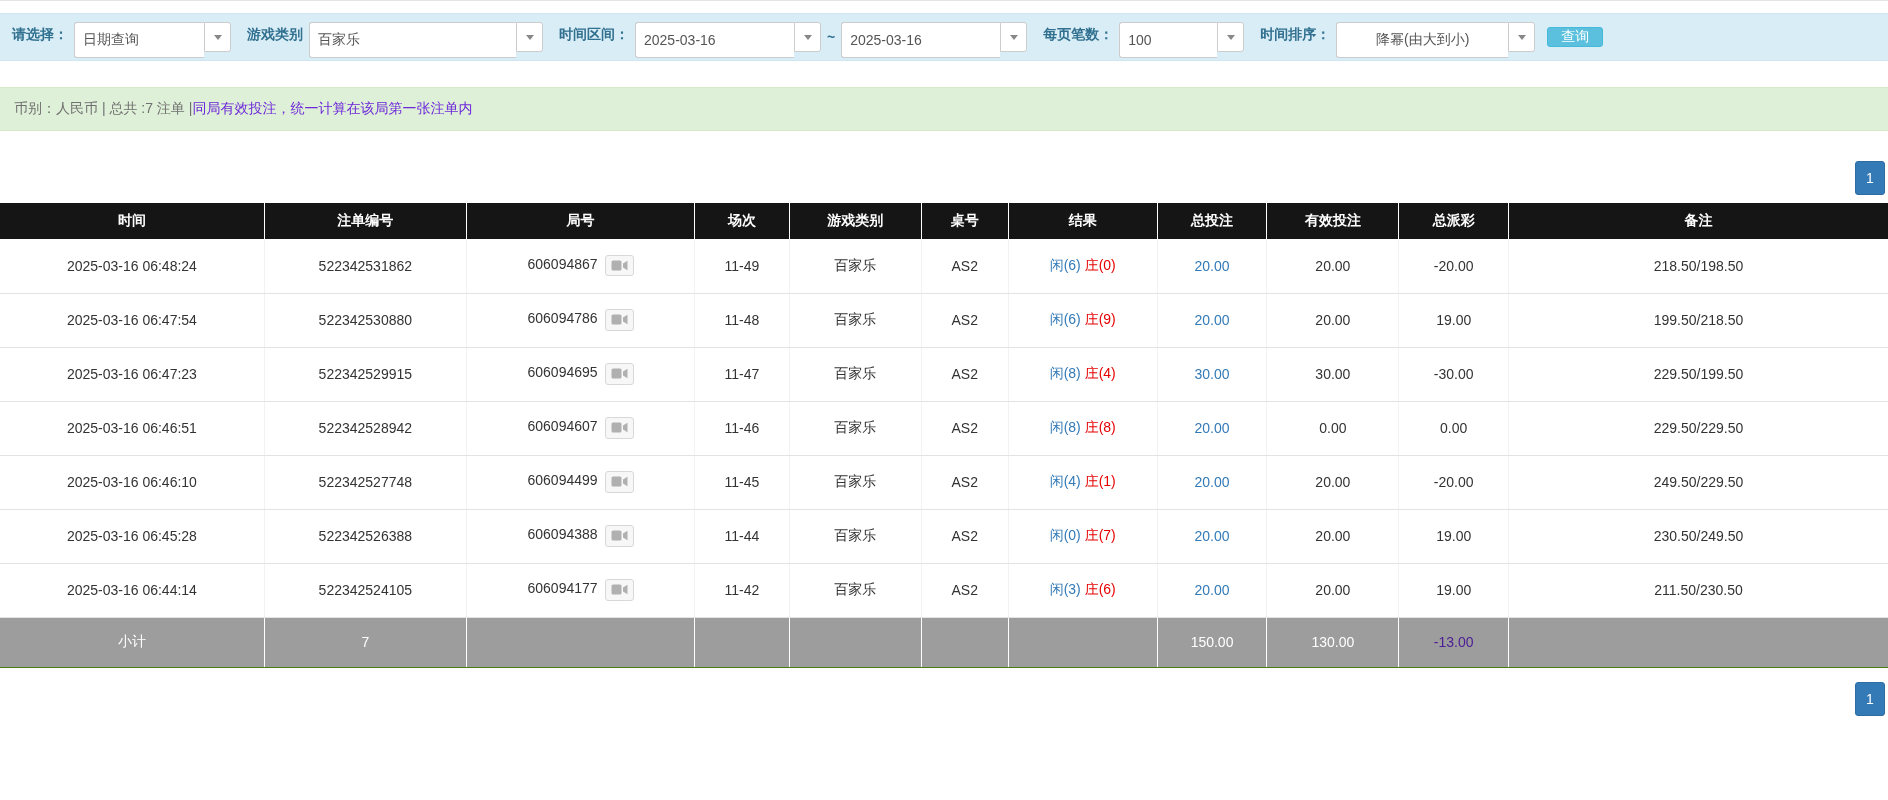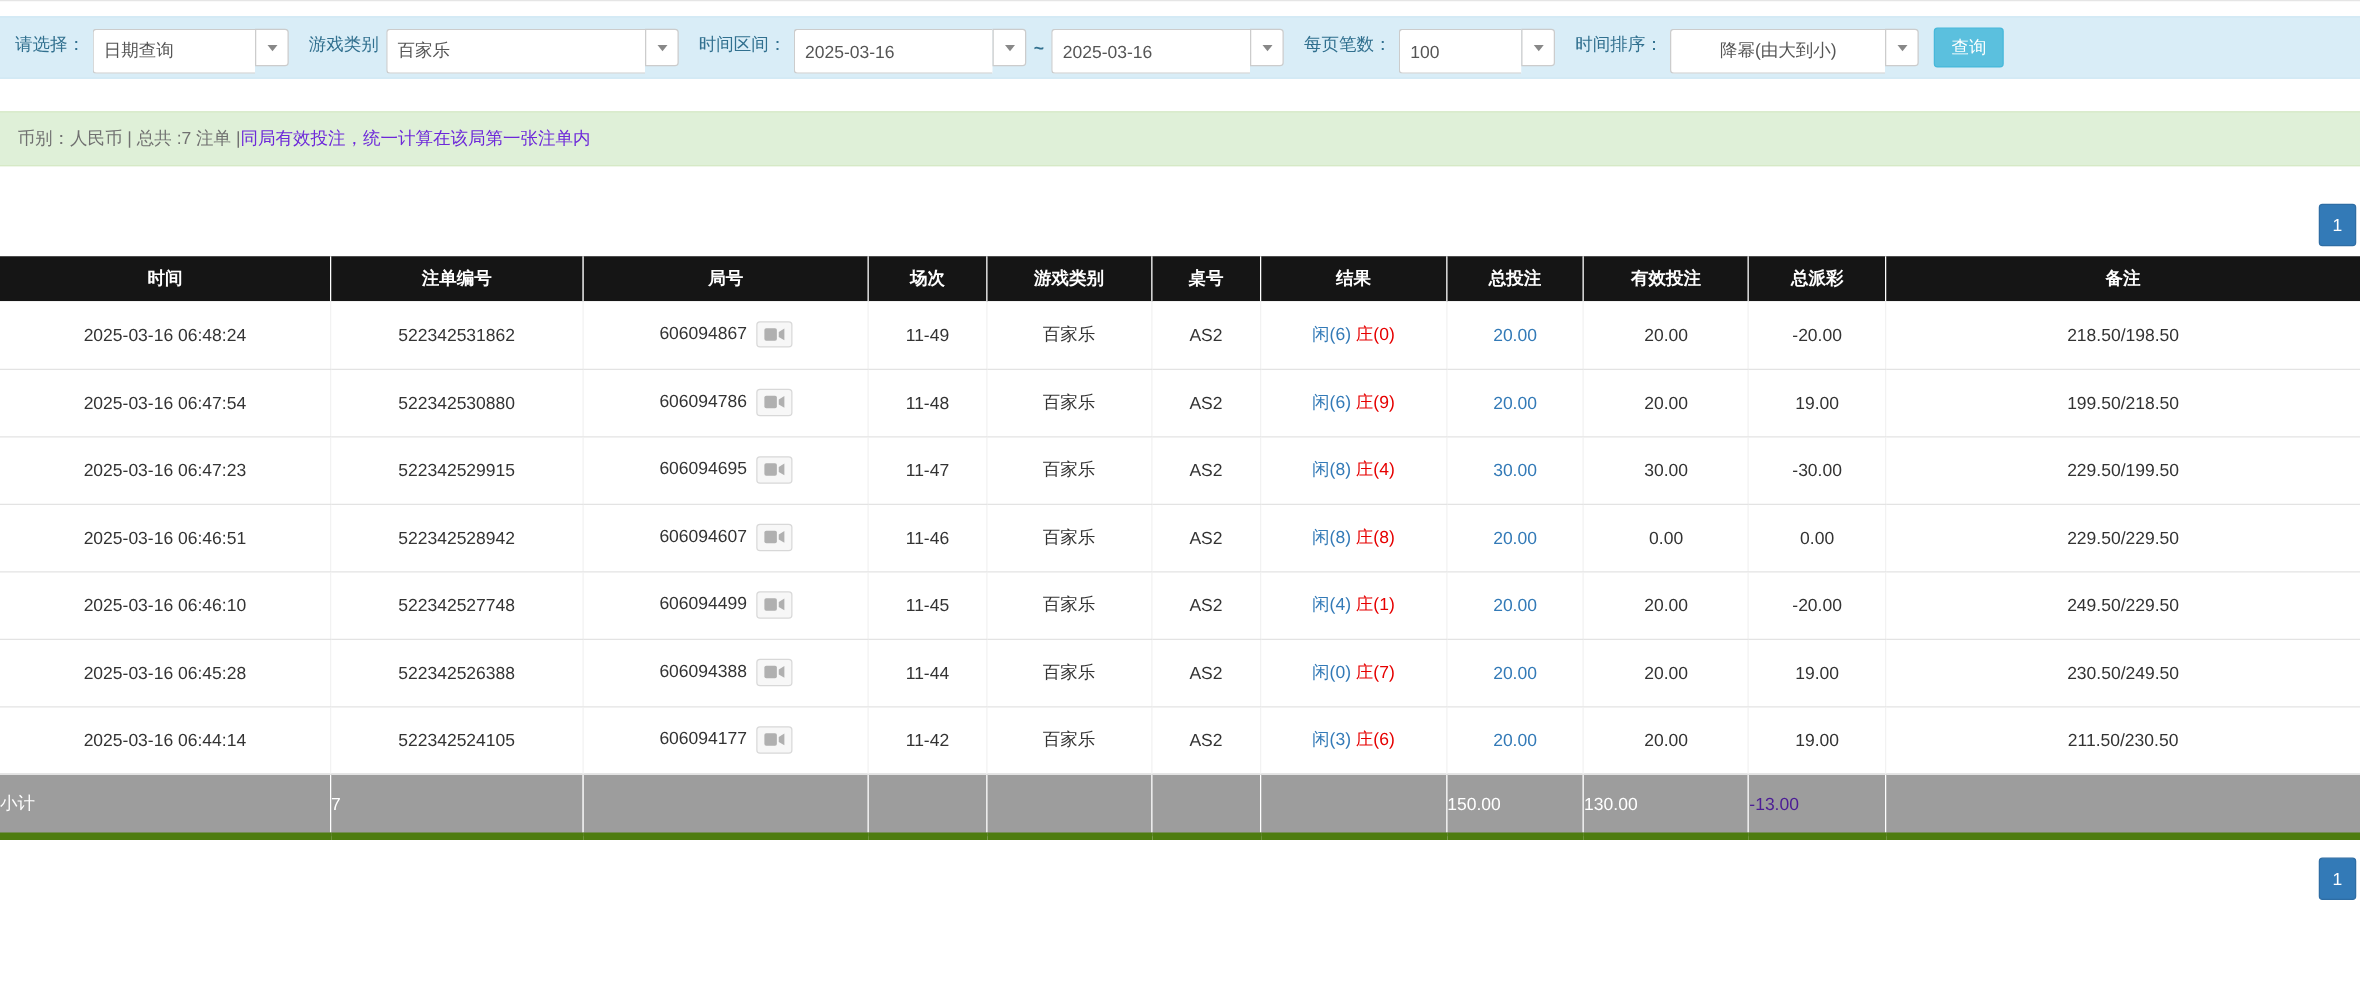--- a/index.html
+++ b/index.html
@@ -25,21 +25,21 @@
     background: #d9edf7;
     border-top: 1px solid #cfe7f3;
     border-bottom: 1px solid #cfe7f3;
     padding: 8px 10px;
     display: flex;
     align-items: center;
     white-space: nowrap;
   }
   .flabel {
     color: #31708f;
-    font-weight: normal;
+    font-weight: bold;
     font-size: 14px;
     margin: 0 6px 4px 16px;
   }
   .flabel.first { margin-left: 2px; }
   .combo { display: inline-flex; height: 30px; vertical-align: middle; }
   .combo-input {
     height: 36px;
     border: 1px solid #ccc;
     border-right: none;
     padding: 0 8px;
@@ -68,21 +68,21 @@
     border-right: 4px solid transparent;
     border-top: 5px solid #888;
   }
   .tilde { color: #31708f; font-weight: bold; margin: 0 6px; font-size: 14px; }
   .btn-query {
     margin-left: 12px;
     background: #5bc0de;
     border: 1px solid #46b8da;
     color: #fff;
     font-size: 14px;
-    height: 32px;
+    height: 20px;
     padding: 0 13px;
     border-radius: 3px;
     cursor: pointer;
   }
 
   
   .summary-bar {
     margin-top: 26px;
     background: #dff0d8;
     border-top: 1px solid #d6e9c6;
@@ -148,22 +148,23 @@
     border-radius: 3px;
     padding: 3px 5px 1px 5px;
     cursor: pointer;
     vertical-align: middle;
     line-height: 1;
   }
   .bet-table tfoot td {
     background: #9d9d9d;
     color: #fff;
     height: 50px;
+    text-align: center;
     border-right: 1px solid #fff;
-    border-bottom: 6px solid #4d7c0f;
+    border-bottom: 1px solid #4d7c0f;
   }
   .bet-table tfoot td:last-child { border-right: none; }
   .bet-table tfoot td.neg { color: #4c1d95; }
 </style>
 </head>
 <body>
 
 <div class="page">
 
   <hr class="title-rule">

